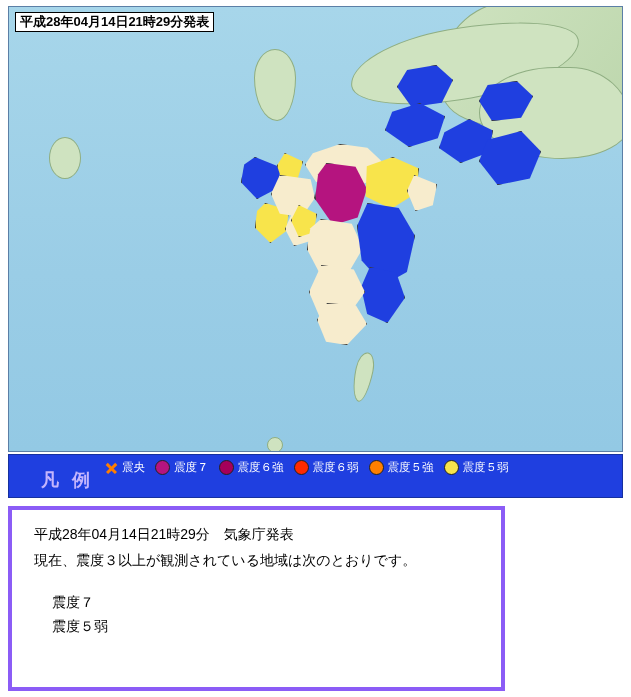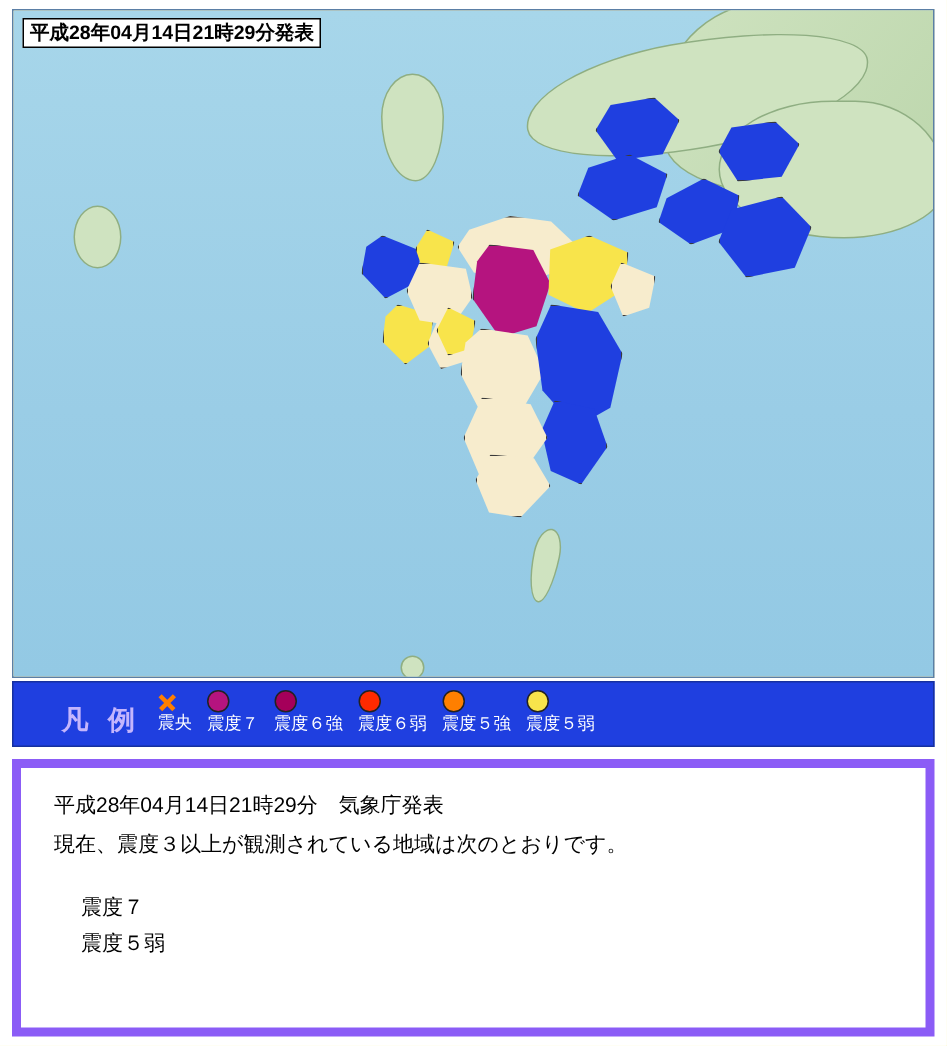--- a/index.html
+++ b/index.html
@@ -20,21 +20,21 @@
     background: #ffffff;
   }
 
   
   .map-panel {
     position: absolute;
     left: 8px;
     top: 6px;
     width: 615px;
     height: 446px;
-    background: #fef9c3;
+    background: #f9a8d4;
     border: 1px solid #5b7fa6;
     box-sizing: border-box;
     overflow: hidden;
   }
   .sea {
     position: absolute;
     left: 0; top: 0; right: 0; bottom: 0;
     background:
       linear-gradient(to bottom, #a7d6ea 0%, #9acde6 60%, #93c9e4 100%);
   }
@@ -222,23 +222,23 @@
   .legend-row {
     position: absolute;
     display: flex;
     align-items: center;
     gap: 0px;
   }
   .legend-row.row1 { left: 96px; top: 5px; }
   .legend-row.row2 { left: 150px; top: 24px; }
   .legend-item {
     display: flex;
+    align-items: center;
     margin-right: 10px;
     white-space: nowrap;
-    flex-direction: column;
   }
   .legend-swatch {
     width: 13px;
     height: 13px;
     border-radius: 50%;
     border: 1px solid #222222;
     margin-right: 4px;
     display: inline-block;
   }
   .legend-text {
@@ -263,24 +263,24 @@
     background: #ff7f00;
   }
   .epicenter-mark::before { transform: rotate(45deg); }
   .epicenter-mark::after  { transform: rotate(-45deg); }
 
   
   .report {
     position: absolute;
     left: 8px;
     top: 506px;
-    width: 615px;
+    width: 497px;
     height: 185px;
     background: #ffffff;
-    border: 6px solid #8b5cf6;
+    border: 4px solid #8b5cf6;
     box-sizing: border-box;
     padding: 14px 12px 0 22px;
   }
   .report p {
     margin: 0 0 5px 0;
     font-size: 14px;
     color: #000000;
     line-height: 21px;
   }
   .report .spacer { height: 14px; }

